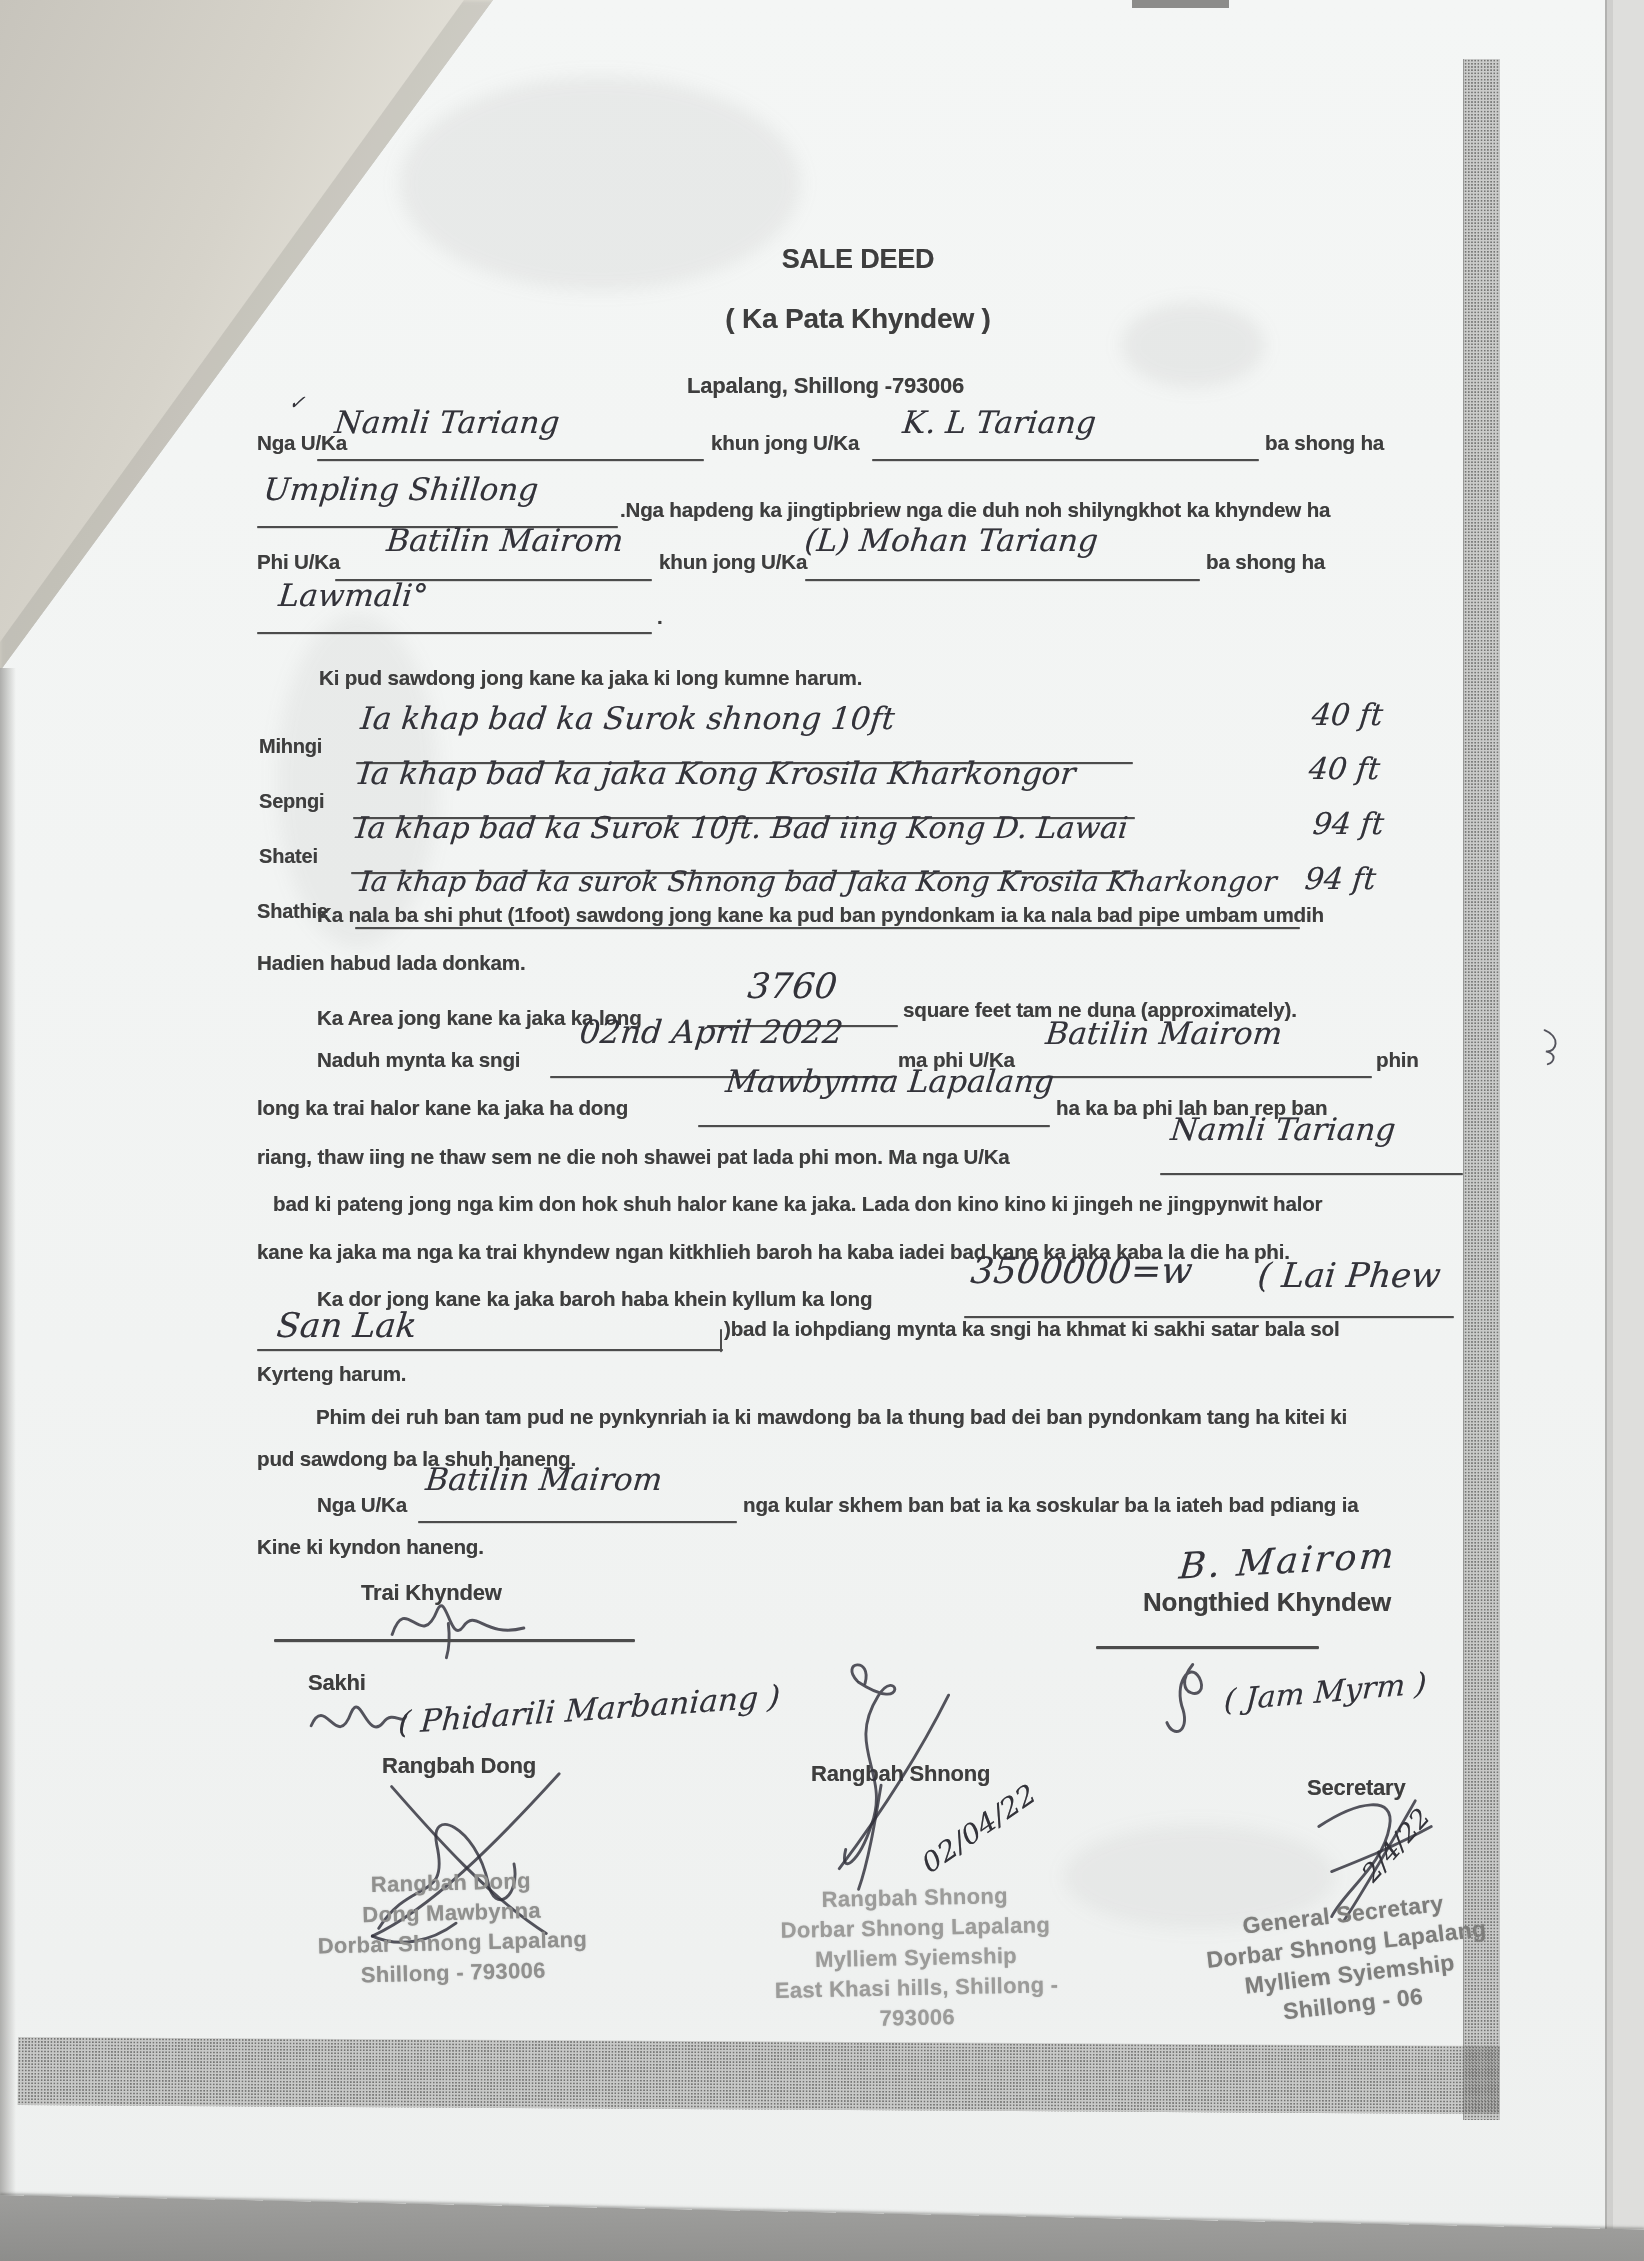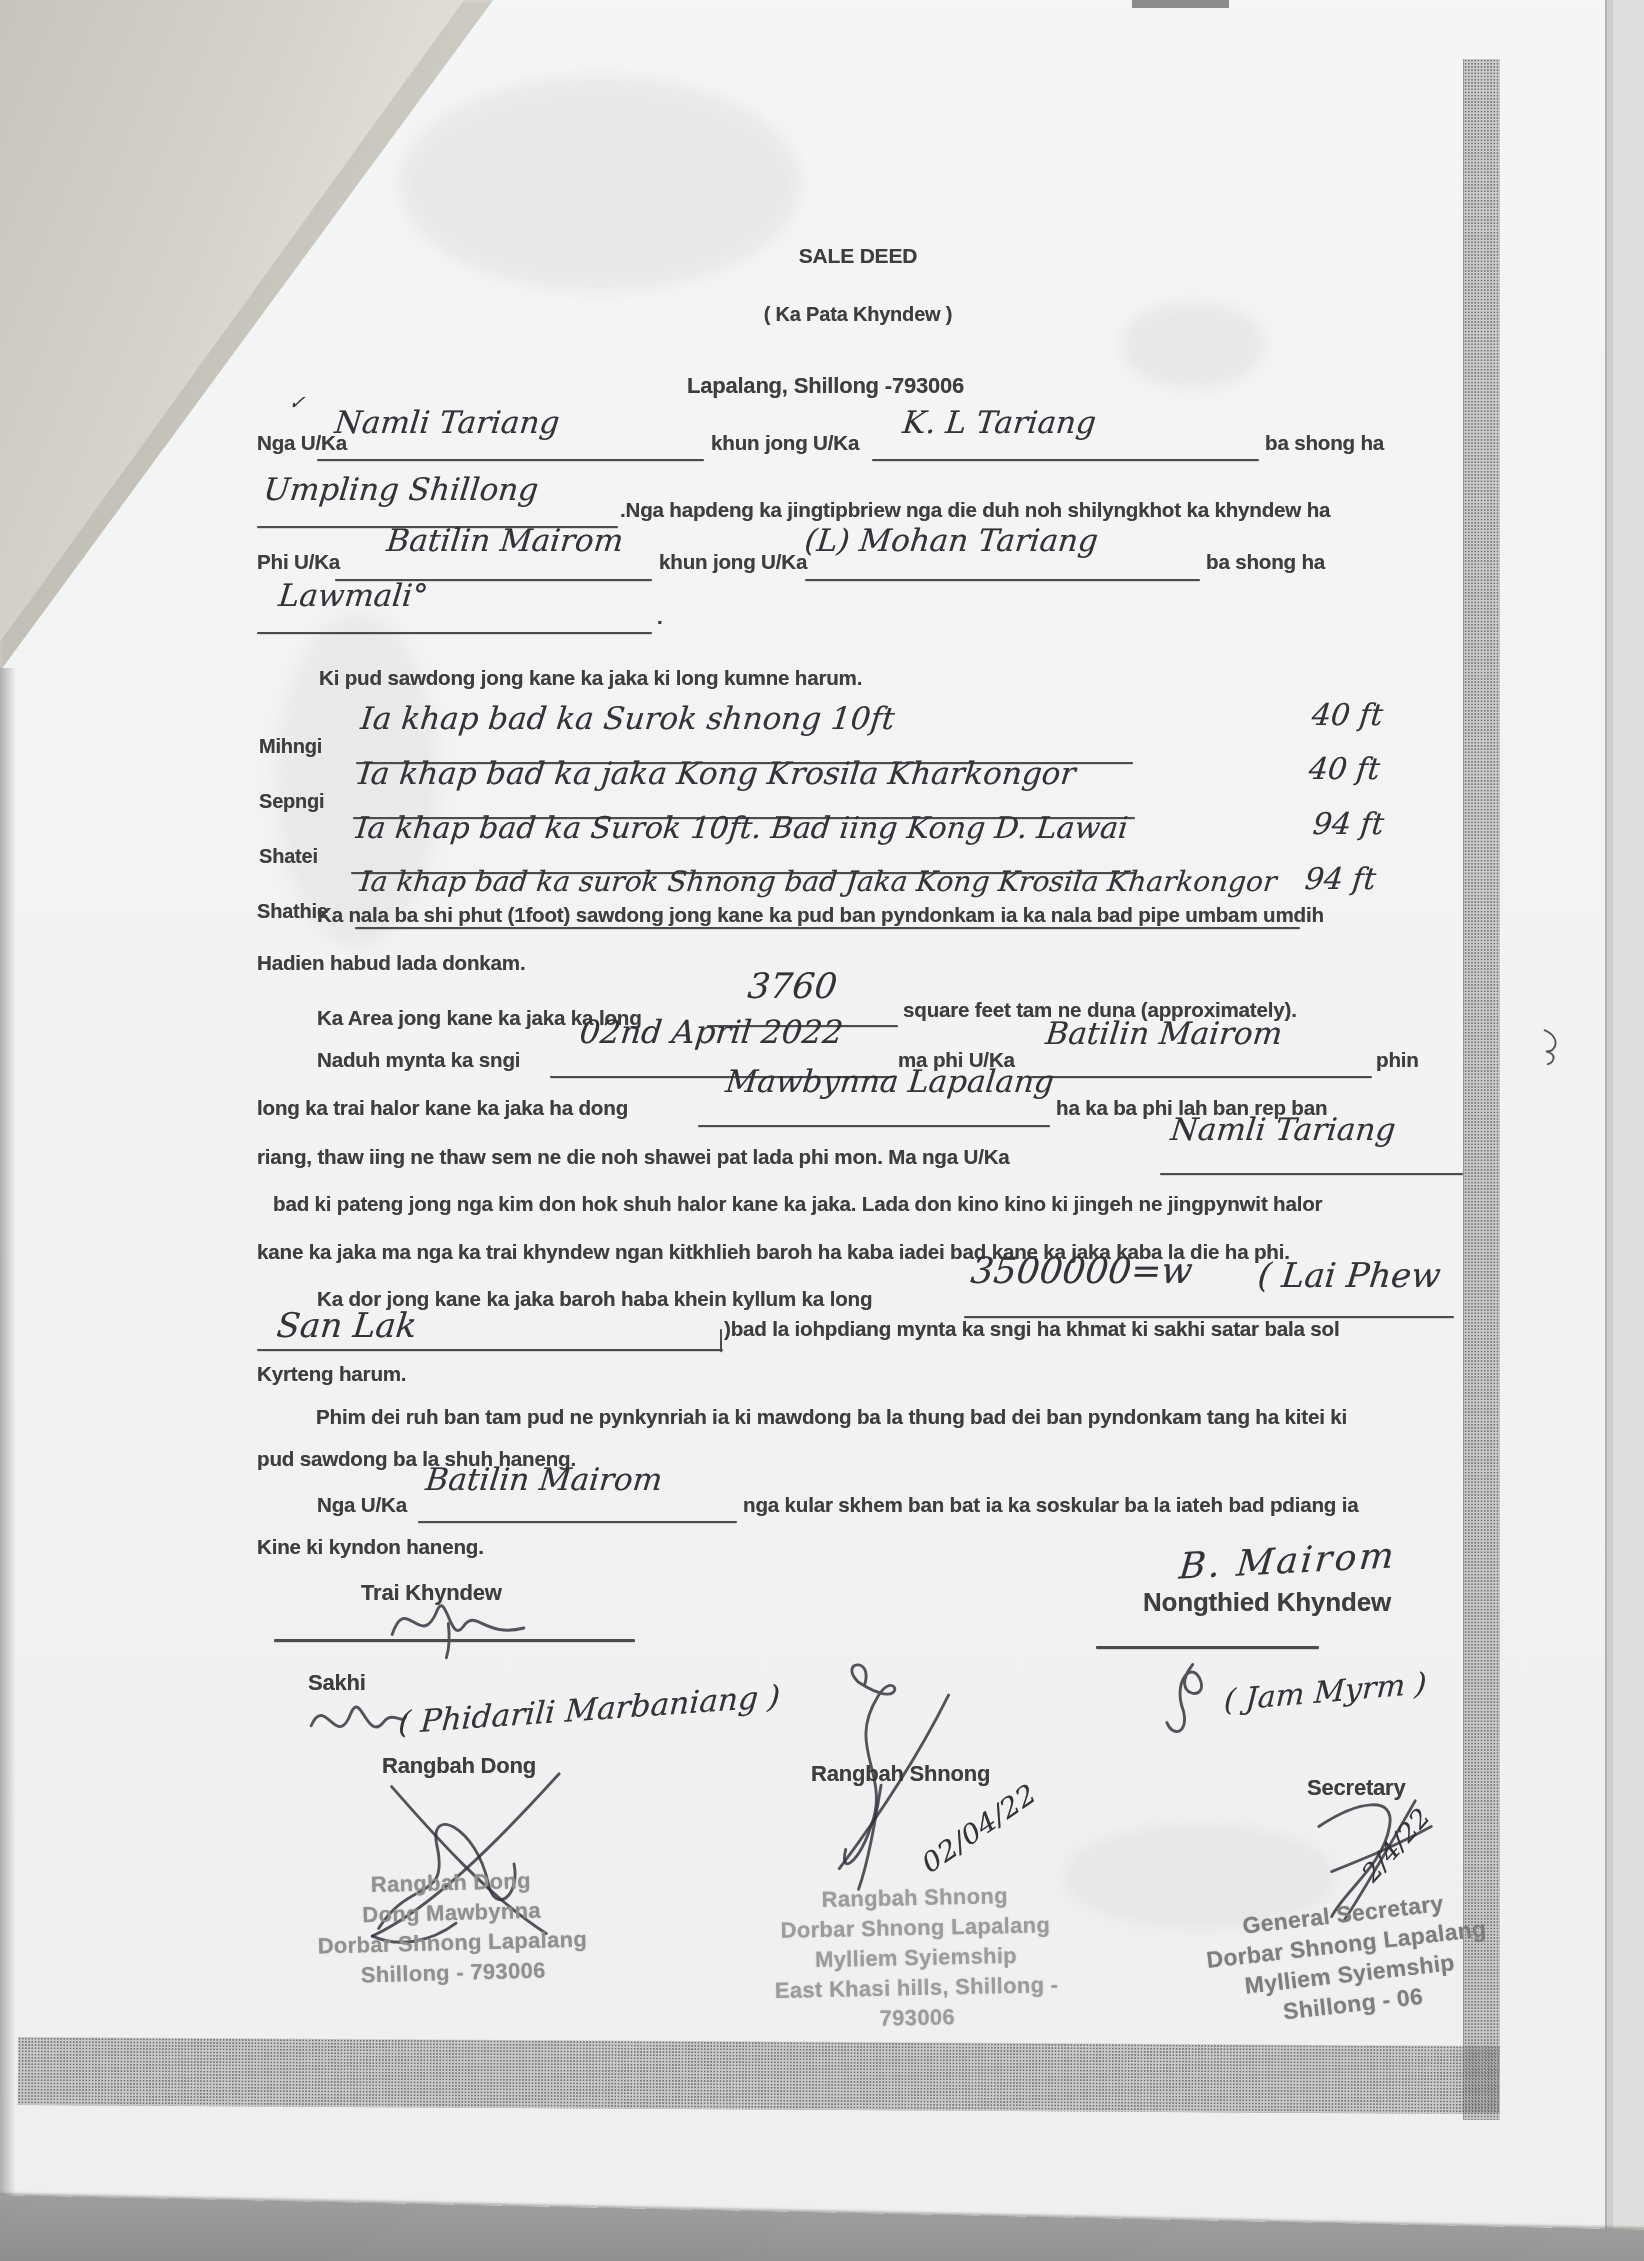--- a/index.html
+++ b/index.html
@@ -41,21 +41,21 @@
     background-color:rgba(142,142,140,.40);
     background-image:radial-gradient(rgba(88,88,86,.75) 0.6px,transparent 0.9px);
     background-size:3.2px 3.2px;
   }
   .band-v{position:absolute;left:1463px;top:59px;width:36px;height:2061px;border-left:1.3px solid rgba(105,105,103,.5);}
   .band-h{position:absolute;left:18px;top:2037px;width:1482px;height:68px;transform:rotate(.35deg);transform-origin:left top;}
   .top-smudge{position:absolute;left:1132px;top:0;width:97px;height:7.7px;background:#5f5f5d;opacity:.7;}
   .blob{position:absolute;border-radius:50%;filter:blur(9px);}
   .t{position:absolute;white-space:nowrap;font-weight:bold;font-size:20.6px;color:#3e3e3e;
      letter-spacing:-0.2px;text-shadow:0 0 0.6px rgba(62,62,62,.55);}
-  .big{font-size:21px;text-align:center;}
+  .big{font-size:27px;text-align:center;}
   .lbl{font-size:20px;}
   .hw{position:absolute;white-space:nowrap;font-family:"DejaVu Serif",serif;font-style:italic;
       font-size:31px;color:#33333a;transform:skewX(-6deg);text-shadow:0 0 0.6px rgba(50,50,58,.4);}
   .ul{position:absolute;height:1.9px;background:#4c4c4c;border-radius:1.3px;box-shadow:0 0.6px 0 rgba(70,70,70,.35);}
   .stamp{position:absolute;text-align:center;font-weight:bold;font-size:22px;line-height:30px;
          letter-spacing:0.3px;text-shadow:0 0 1.3px rgba(130,130,128,.5);}
   .sig{position:absolute;overflow:visible;}
   .sig path{fill:none;stroke:#30303a;stroke-width:4.5;stroke-linecap:round;opacity:.82;}
 </style>
 </head>
@@ -69,21 +69,21 @@
 <div class="bottom-band"></div>
 <div class="halftone band-v"></div>
 <div class="halftone band-h"></div>
 <div class="top-smudge"></div>
 <div class="blob" style="left:400px;top:77px;width:400px;height:213px;background:rgba(128,128,126,.10);"></div>
 <div class="blob" style="left:277px;top:613px;width:161px;height:335px;background:rgba(120,120,118,.07);"></div>
 <div class="blob" style="left:1122px;top:303px;width:142px;height:84px;background:rgba(120,120,118,.10);"></div>
 <div class="blob" style="left:1064px;top:1825px;width:271px;height:103px;background:rgba(120,120,118,.07);"></div>
 
 <div class="t big" style="left:729px;top:244px;width:258px;">SALE DEED</div>
-<div class="t big" style="left:697px;top:303px;width:322px;font-size:20px;">( Ka Pata Khyndew )</div>
+<div class="t big" style="left:697px;top:303px;width:322px;font-size:28px;">( Ka Pata Khyndew )</div>
 <div class="t big" style="left:632px;top:373px;width:387px;font-size:22px;">Lapalang, Shillong -793006</div>
 
 <span class="hw" style="left:289px;top:391px;font-size:19.3px;">✓</span>
 <span class="t" style="left:257px;top:431px;">Nga U/Ka</span>
 <span class="hw" style="left:335px;top:404px;">Namli Tariang</span>
 <div class="ul" style="left:317px;top:459px;width:387px;"></div>
 <span class="t" style="left:711px;top:431px;">khun jong U/Ka</span>
 <span class="hw" style="left:903px;top:404px;">K. L Tariang</span>
 <div class="ul" style="left:872px;top:459px;width:387px;"></div>
 <span class="t" style="left:1265px;top:431px;">ba shong ha</span>

